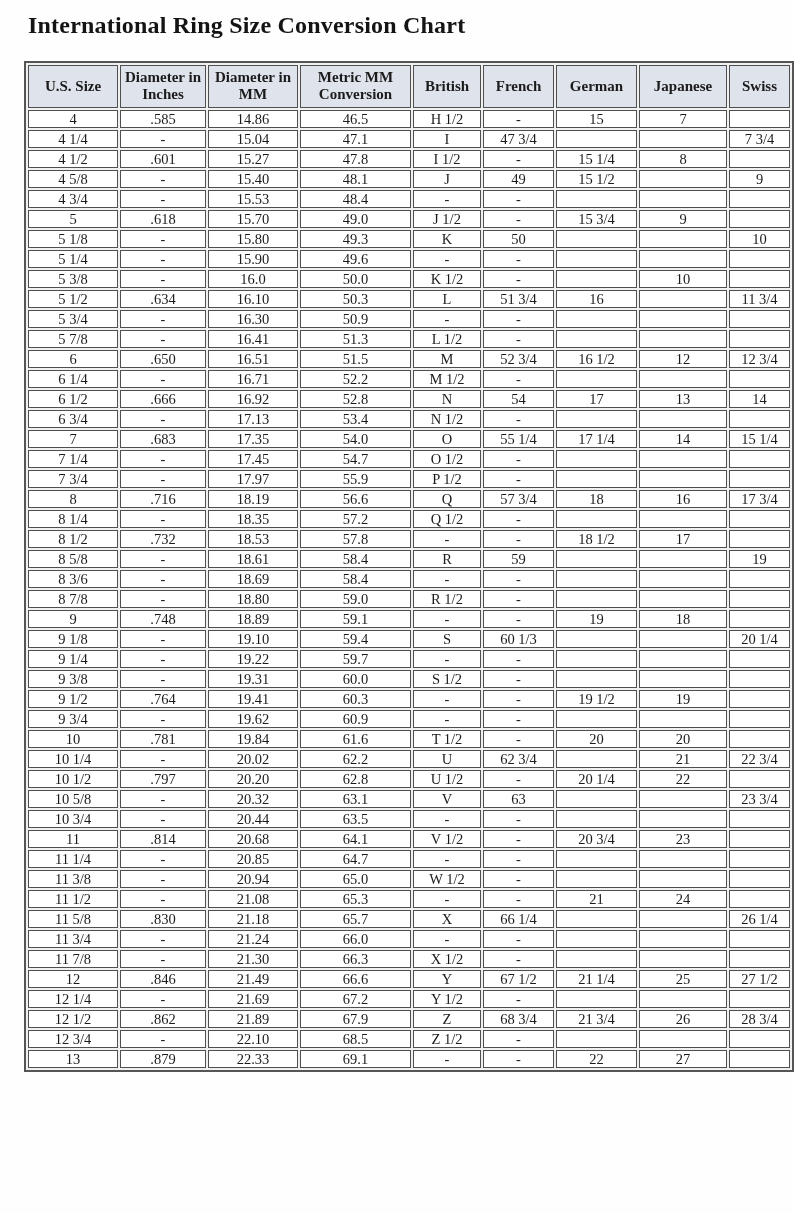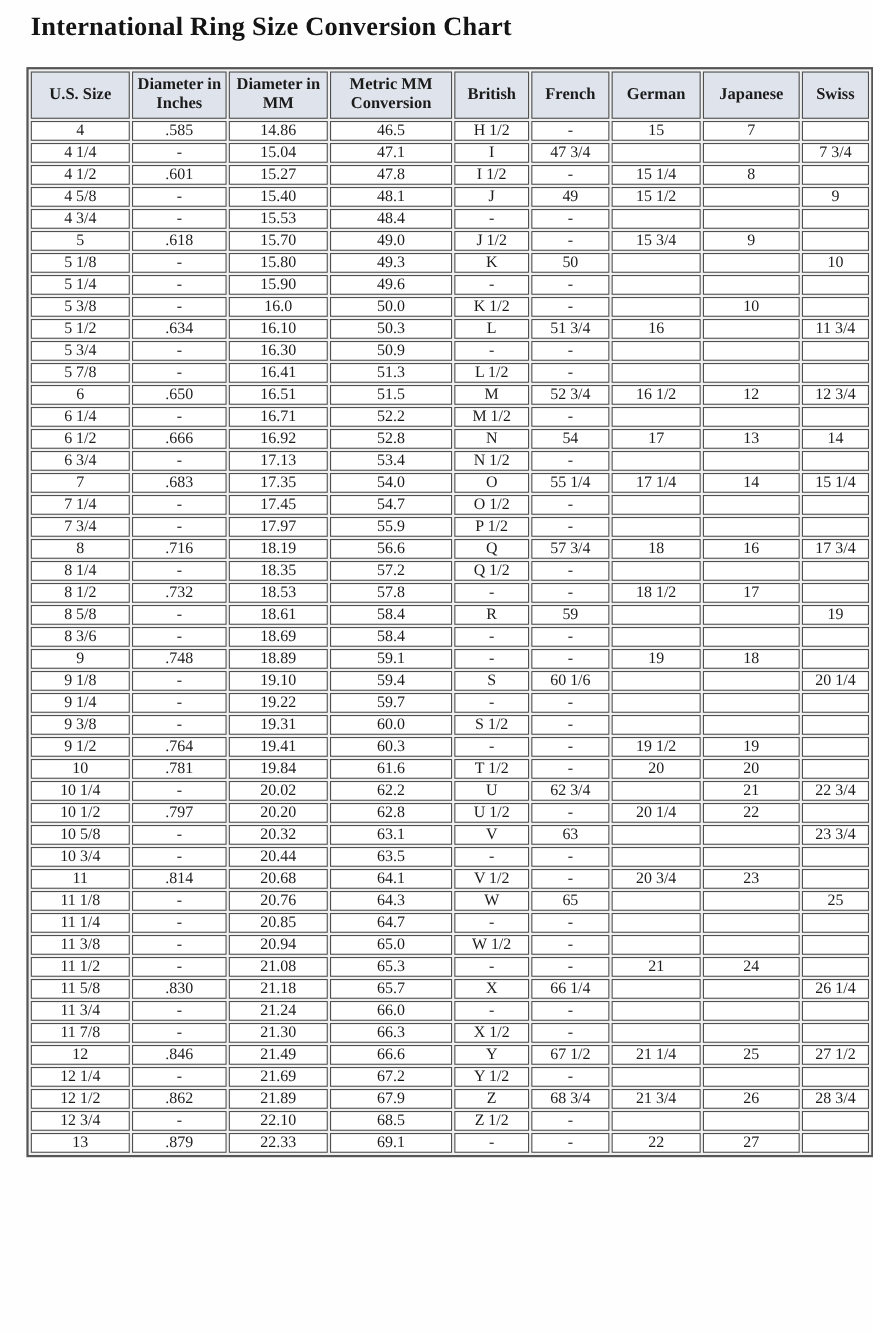--- a/index.html
+++ b/index.html
@@ -356,37 +356,48 @@
           <td>-</td>
           <td>18.69</td>
           <td>58.4</td>
           <td>-</td>
           <td>-</td>
           <td></td>
           <td></td>
           <td></td>
         </tr>
         <tr>
+          <td>8 7/8</td>
+          <td>-</td>
+          <td>18.80</td>
+          <td>59.0</td>
+          <td>R 1/2</td>
+          <td>-</td>
+          <td></td>
+          <td></td>
+          <td></td>
+        </tr>
+        <tr>
           <td>9</td>
           <td>.748</td>
           <td>18.89</td>
           <td>59.1</td>
           <td>-</td>
           <td>-</td>
           <td>19</td>
           <td>18</td>
           <td></td>
         </tr>
         <tr>
           <td>9 1/8</td>
           <td>-</td>
           <td>19.10</td>
           <td>59.4</td>
           <td>S</td>
-          <td>60 1/6</td>
+          <td>60 1/3</td>
           <td></td>
           <td></td>
           <td>20 1/4</td>
         </tr>
         <tr>
           <td>9 1/4</td>
           <td>-</td>
           <td>19.22</td>
           <td>59.7</td>
           <td>-</td>
@@ -408,20 +419,31 @@
         </tr>
         <tr>
           <td>9 1/2</td>
           <td>.764</td>
           <td>19.41</td>
           <td>60.3</td>
           <td>-</td>
           <td>-</td>
           <td>19 1/2</td>
           <td>19</td>
+          <td></td>
+        </tr>
+        <tr>
+          <td>9 3/4</td>
+          <td>-</td>
+          <td>19.62</td>
+          <td>60.9</td>
+          <td>-</td>
+          <td>-</td>
+          <td></td>
+          <td></td>
           <td></td>
         </tr>
         <tr>
           <td>10</td>
           <td>.781</td>
           <td>19.84</td>
           <td>61.6</td>
           <td>T 1/2</td>
           <td>-</td>
           <td>20</td>
@@ -475,31 +497,20 @@
         <tr>
           <td>11</td>
           <td>.814</td>
           <td>20.68</td>
           <td>64.1</td>
           <td>V 1/2</td>
           <td>-</td>
           <td>20 3/4</td>
           <td>23</td>
           <td></td>
-        </tr>
-        <tr>
-          <td>11 1/8</td>
-          <td>-</td>
-          <td>20.76</td>
-          <td>64.3</td>
-          <td>W</td>
-          <td>65</td>
-          <td></td>
-          <td></td>
-          <td>25</td>
         </tr>
         <tr>
           <td>11 1/4</td>
           <td>-</td>
           <td>20.85</td>
           <td>64.7</td>
           <td>-</td>
           <td>-</td>
           <td></td>
           <td></td>

